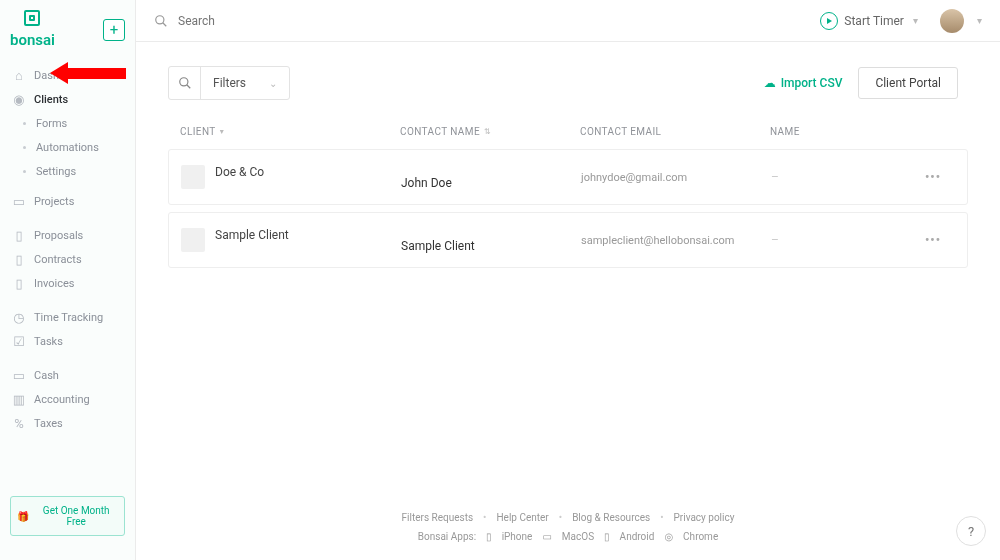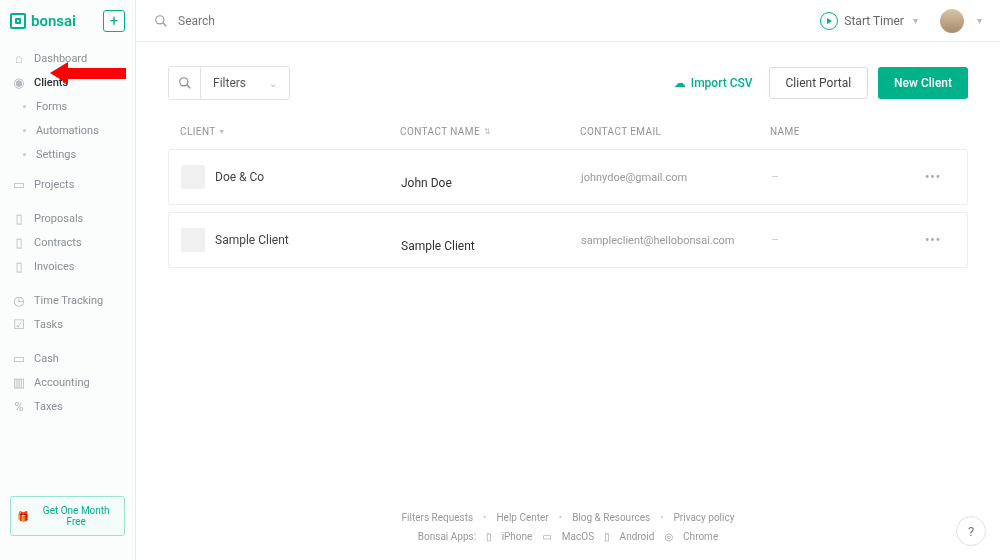--- a/index.html
+++ b/index.html
@@ -2,21 +2,21 @@
 <html><head>
 <meta charset="utf-8">
 <style>
 * { margin: 0; padding: 0; box-sizing: border-box; font-family: -apple-system, BlinkMacSystemFont, "Segoe UI", Roboto, sans-serif; }
 body { background: #fff; width: 1000px; height: 560px; overflow: hidden; position: relative; }
 .layout { display: flex; height: 560px; }
 
 
 .sidebar { width: 136px; border-right: 1px solid #ebebeb; display: flex; flex-direction: column; padding: 10px 0; background: #fafdfc; }
 .side-top { display: flex; align-items: center; padding: 0 10px 10px 10px; gap: 8px; }
-.logo { display: flex; align-items: center; gap: 5px; color: #00b289; font-weight: 600; font-size: 15px; }
+.logo { display: flex; align-items: center; gap: 5px; color: #00b289; font-weight: 600; font-size: 15px; flex-direction: column; }
 .logo-mark { width: 16px; height: 16px; border: 2px solid #00b289; border-radius: 2px; position: relative; }
 .logo-mark::after { content: ""; position: absolute; inset: 3px; border: 2px solid #00b289; border-radius: 1px; }
 .add-btn { width: 22px; height: 22px; border: 1px solid #00b289; border-radius: 3px; color: #00b289; display: flex; align-items: center; justify-content: center; font-size: 15px; margin-left: auto; cursor: pointer; background: #fff; }
 .nav { padding: 4px 0; }
 .nav-item { display: flex; align-items: center; gap: 8px; padding: 5px 12px; font-size: 11px; color: #8a8f98; cursor: pointer; }
 .nav-item.active { color: #2c2f33; font-weight: 500; }
 .nav-icon { width: 14px; height: 14px; display: flex; align-items: center; justify-content: center; color: #b5bac1; font-size: 13px; }
 .nav-sub { padding-left: 20px; }
 .nav-sub .nav-icon { width: 8px; }
 .nav-bullet { width: 3px; height: 3px; background: #c7ccd1; border-radius: 50%; }
@@ -46,21 +46,21 @@
 
 .thead { display: flex; padding: 6px 12px 12px 12px; font-size: 10px; color: #909399; letter-spacing: 0.4px; }
 .col-client { width: 220px; display: flex; align-items: center; gap: 4px; }
 .col-contact { width: 180px; display: flex; align-items: center; gap: 4px; }
 .col-email { width: 190px; }
 .col-tags { flex: 1; }
 .col-actions { width: 30px; }
 .sort-ic { font-size: 8px; color: #bbb; }
 .tbody { }
 .trow { display: flex; align-items: center; padding: 14px 12px; border: 1px solid #eee; border-radius: 3px; margin-bottom: 7px; font-size: 12px; color: #444; background: #fff; }
-.client-cell { width: 220px; display: flex; align-items: center; gap: 10px; }
+.client-cell { width: 220px; display: flex; align-items: flex-start; gap: 10px; }
 .client-avatar { width: 24px; height: 24px; background: #f0f0f0; border-radius: 2px; }
 .contact-cell { width: 180px; color: #333; margin-top: 12px; }
 .email-cell { width: 190px; color: #999; font-size: 11px; }
 .tags-cell { flex: 1; color: #ccc; }
 .actions-cell { width: 30px; color: #aaa; cursor: pointer; letter-spacing: 1px; font-weight: bold; }
 
 
 .arrow-annot { position: absolute; top: 68px; left: 64px; pointer-events: none; }
 .arrow-body { width: 62px; height: 11px; background: #ff0000; }
 .arrow-head { position: absolute; left: -14px; top: -6px; width: 0; height: 0; border-right: 18px solid #ff0000; border-top: 11px solid transparent; border-bottom: 11px solid transparent; }
@@ -196,21 +196,20 @@
             <span>Filters</span>
             <span class="chev">⌄</span>
           </div>
         </div>
         <div class="spacer"></div>
         <div class="import-link">
           <span>☁</span>
           <span>Import CSV</span>
         </div>
         <button class="portal-btn">Client Portal</button>
-        <button class="new-btn">New Client</button>
       </div>
 
       <div class="thead">
         <div class="col-client">
           <span>CLIENT</span>
           <span class="sort-ic">▾</span>
         </div>
         <div class="col-contact">
           <span>CONTACT NAME</span>
           <span class="sort-ic">⇅</span>

